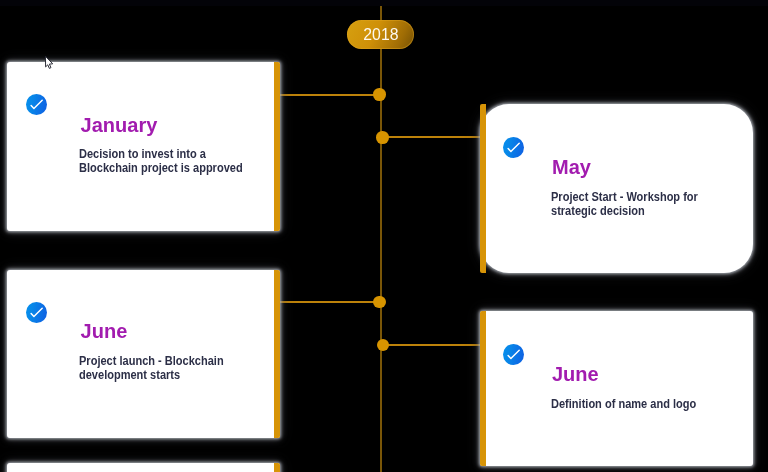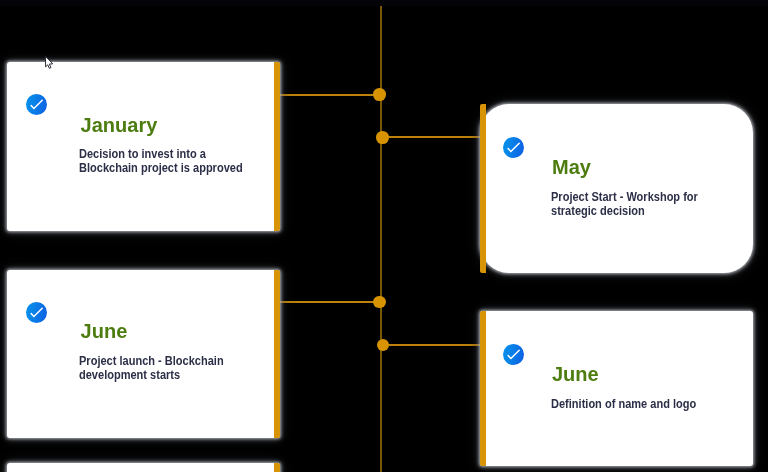--- a/index.html
+++ b/index.html
@@ -20,35 +20,38 @@
   .card{position:absolute;background:#fff;border-radius:3px;
     box-shadow:0 0 3.4px 0.5px rgba(190,194,202,.9), 0 0 7.5px 0.8px rgba(100,102,110,.46), 0 0 14px 1.6px rgba(60,62,68,.32);}
   .card .accent{position:absolute;top:0;bottom:0;width:6px;background:#d79407;}
   .card.left .accent{right:0;border-radius:0 2px 2px 0;}
   .card.right .accent{left:0;border-radius:2px 0 0 2px;}
 
   .check{position:absolute;width:21px;height:21px;border-radius:50%;
     background:linear-gradient(100deg,#0690ee 0%,#0887e8 30%,#0b72e6 65%,#0f5fe2 100%);}
   .check svg{position:absolute;left:0;top:0;}
 
-  .month{position:absolute;font-size:20px;font-weight:bold;color:#4d7c0f;letter-spacing:0px;}
+  .month{position:absolute;font-size:20px;font-weight:bold;color:#a21caf;letter-spacing:0px;}
   .desc{position:absolute;font-size:12.2px;font-weight:bold;color:#2c2f47;line-height:13.9px;white-space:pre;transform:scaleX(.905);transform-origin:left top;}
 
   .conn{position:absolute;height:2px;background:#bd820a;}
   .dot{position:absolute;width:12.6px;height:12.6px;border-radius:50%;background:#d79400;}
 
   .cursor{position:absolute;z-index:40;}
 </style>
 </head>
 <body>
 
 <div class="stage">
   <div class="topbar"></div>
   <div class="spine"></div>
 
+  <div class="year-pill">
+    <span>2018</span>
+  </div>
 
   <div class="conn" style="left:280px;top:93.8px;width:96px;"></div>
   <div class="dot" style="left:373.1px;top:88.4px;"></div>
 
   <div class="conn" style="left:386px;top:136.4px;width:94px;"></div>
   <div class="dot" style="left:376.2px;top:131.0px;"></div>
 
   <div class="conn" style="left:280px;top:301.1px;width:96px;"></div>
   <div class="dot" style="left:373.2px;top:295.8px;"></div>
 

